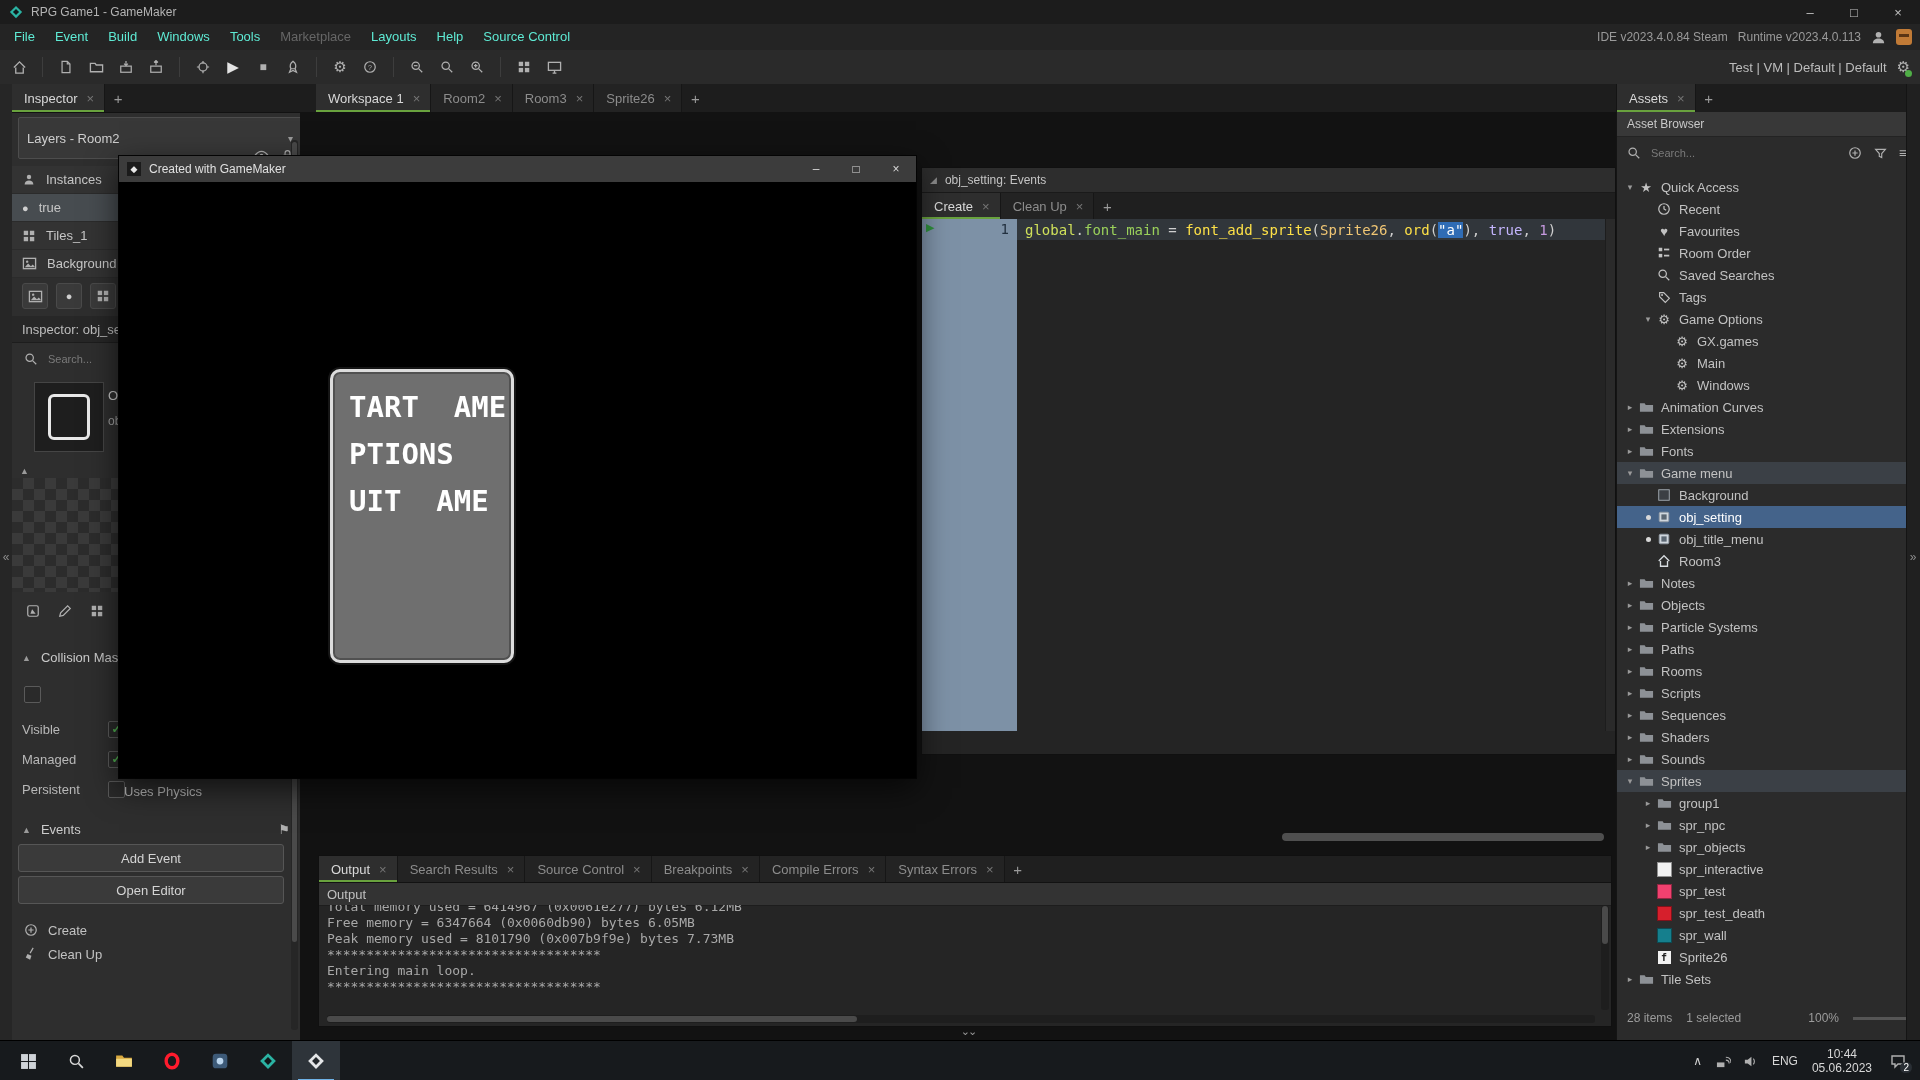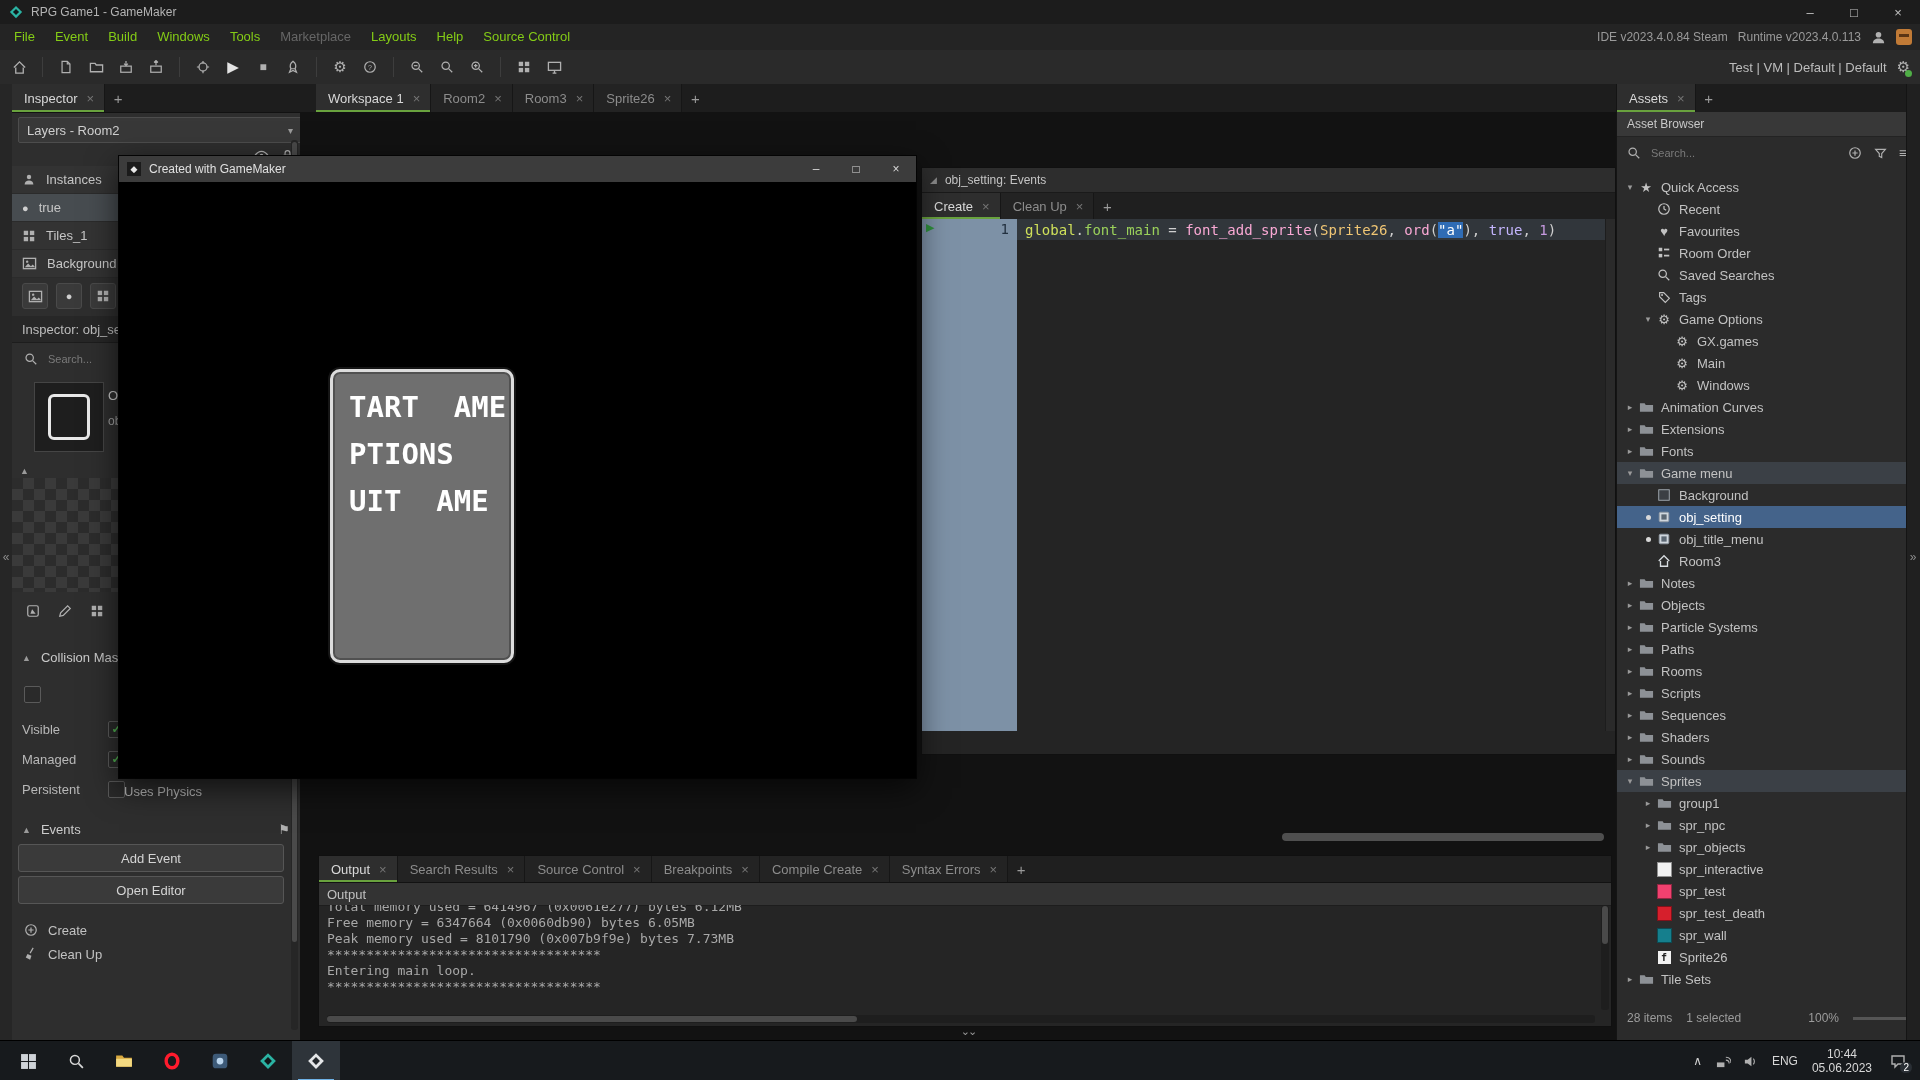--- a/index.html
+++ b/index.html
@@ -11,21 +11,21 @@
   .t{font-style:normal;}
 
   
   #titlebar{left:0;top:0;width:1920px;height:24px;background:#1c1c1c;display:flex;align-items:center;}
   #titlebar .title{color:#b4b4b4;font-size:12px;margin-left:8px;}
   #tb-icon{margin-left:9px;}
   #win-controls{margin-left:auto;display:flex;height:100%;}
   #win-controls div{width:44px;display:flex;align-items:center;justify-content:center;color:#c0c0c0;font-size:13px;}
   #menubar{left:0;top:24px;width:1920px;height:26px;background:#242424;display:flex;align-items:center;border-bottom:1px solid #1a1a1a;}
   #menu-items{display:flex;height:100%;align-items:center;padding-left:4px;}
-  .menu-item{padding:0 10px;color:#84cc16;font-size:13px;line-height:26px;}
+  .menu-item{padding:0 10px;color:#5eead4;font-size:13px;line-height:26px;}
   .menu-item.disabled{color:#666;}
   #menubar-right{margin-left:auto;display:flex;align-items:center;gap:10px;padding-right:8px;}
   #menubar-right .ver{color:#9a9a9a;font-size:12px;white-space:pre;}
   #avatar-chip{width:16px;height:16px;border-radius:3px;background:#c07a36;position:relative;}
   #avatar-chip::after{content:"";position:absolute;left:3px;top:5px;width:10px;height:3px;background:#5a3414;}
   #toolbar{left:0;top:50px;width:1920px;height:34px;background:#2a2a2a;border-bottom:1px solid #161616;display:flex;align-items:center;}
   #toolbar-icons{display:flex;align-items:center;gap:4px;padding-left:6px;}
   .tbtn{width:26px;height:26px;display:flex;align-items:center;justify-content:center;border-radius:3px;}
   .tsep{width:1px;height:20px;background:#3d3d3d;margin:0 6px;}
   #toolbar-right{margin-left:auto;display:flex;align-items:center;gap:10px;padding-right:10px;}
@@ -42,21 +42,21 @@
   .tab.active{background:#2e2e2e;color:#d8d8d8;}
   .tab.active::after{content:"";position:absolute;left:0;right:0;bottom:0;height:2px;background:#69a23e;}
   .tab .close{color:#767676;font-size:13px;}
   .tab-plus{width:26px;display:flex;align-items:center;justify-content:center;color:#9a9a9a;font-size:15px;}
 
   
   #inspector{left:0;top:0;width:300px;height:956px;background:#2e2e2e;border-right:1px solid #141414;}
   #insp-strip{left:0;top:0;width:12px;height:956px;background:#262626;}
   #insp-collapse{left:0;top:466px;width:12px;text-align:center;color:#8c8c8c;font-size:12px;}
   #insp-tabbar{left:12px;top:0;width:288px;}
-  #insp-dropdown{left:18px;top:33px;width:266px;height:24px;background:#383838;border:1px solid #4d4d4d;border-radius:2px;display:flex;align-items:center;padding:0 8px;color:#cfcfcf;}
+  #insp-dropdown{left:18px;top:33px;width:266px;height:24px;background:#383838;border:1px solid #4d4d4d;border-radius:2px;display:flex;align-items:center;padding:8px 8px;color:#cfcfcf;}
   #insp-dropdown .caret{margin-left:auto;color:#9a9a9a;font-size:10px;}
   #insp-eyelock{left:12px;top:60px;width:282px;height:22px;display:flex;justify-content:flex-end;gap:12px;align-items:center;padding-right:14px;}
   #insp-layers{left:12px;top:82px;width:282px;background:#333333;}
   .layer-row{display:flex;align-items:center;height:27px;padding-left:10px;gap:10px;border-bottom:1px solid #2b2b2b;color:#c6c6c6;}
   .layer-row.selected{background:#474c50;}
   #insp-layer-buttons{left:12px;top:196px;height:32px;display:flex;align-items:center;gap:8px;padding-left:10px;}
   .sq-btn{width:24px;height:24px;background:#3a3a3a;border:1px solid #4a4a4a;border-radius:3px;display:flex;align-items:center;justify-content:center;}
   #insp-objtab{left:12px;top:232px;width:288px;height:26px;background:#272727;border-bottom:1px solid #1d1d1d;display:flex;align-items:center;padding-left:10px;color:#bdbdbd;white-space:nowrap;overflow:hidden;}
   #insp-search{left:12px;top:262px;height:26px;display:flex;align-items:center;gap:8px;padding-left:12px;}
   .search-input{background:transparent;border:none;outline:none;color:#a0a0a0;font-size:11px;font-family:"Liberation Sans",sans-serif;width:130px;}
@@ -101,21 +101,21 @@
   #code-header{height:24px;background:#2d2d2d;display:flex;align-items:center;gap:8px;padding-left:8px;color:#c4c4c4;font-size:12px;border-bottom:1px solid #1a1a1a;}
   #code-header .grip{color:#8a8a8a;font-size:9px;}
   #code-tabbar{height:26px;background:#1f1f1f;}
   #code-editor{position:absolute;left:0;top:51px;right:0;bottom:23px;background:#242424;display:flex;}
   #code-gutter{width:95px;background:#7d91a6;position:relative;flex:none;}
   #code-gutter .evmark{position:absolute;left:4px;top:2px;color:#2e8f3c;font-size:11px;}
   #code-gutter .lnum{position:absolute;right:8px;top:2px;color:#22303f;font-family:"DejaVu Sans Mono",monospace;font-size:14px;}
   #code-body{flex:1;position:relative;}
   #code-line{position:absolute;left:0;top:0;right:0;height:21px;background:#31363b;display:flex;align-items:center;padding-left:8px;
     font-family:"DejaVu Sans Mono",monospace;font-size:14px;white-space:pre;}
-  .tok-keyword{color:#cfe05a;} .tok-variable{color:#9ad05a;} .tok-function{color:#f9a8d4;text-align:right;}
+  .tok-keyword{color:#cfe05a;} .tok-variable{color:#9ad05a;} .tok-function{color:#fde047;text-align:right;}
   .tok-asset{color:#f0c674;} .tok-constant{color:#c4b5fd;} .tok-number{color:#c79ae0;} .tok-punct{color:#cfcfcf;}
   .tok-string{color:#ffe87a;} .tok-string.sel{background:#2f6cb5;color:#fff;}
   #code-vscroll{position:absolute;right:0;top:51px;bottom:23px;width:9px;background:#2a2a2a;border-left:1px solid #1d1d1d;}
   #code-status{position:absolute;left:0;bottom:0;right:0;height:22px;background:#2d2d2d;border-top:1px solid #1a1a1a;display:flex;align-items:center;gap:22px;padding-left:10px;color:#a8a8a8;font-size:12px;}
 
   
   #output-panel{left:18px;top:771px;width:1292px;height:170px;background:#252525;border:1px solid #101010;}
   #out-tabbar{height:26px;background:#1f1f1f;}
   #out-header{height:22px;background:#333333;display:flex;align-items:center;padding-left:8px;color:#c0c0c0;border-bottom:1px solid #1d1d1d;}
   #out-body{position:absolute;left:0;top:49px;right:12px;bottom:14px;overflow:hidden;}
@@ -604,21 +604,21 @@
             </div>
             <div class="tab">
               <span>Source Control</span>
               <span class="close">×</span>
             </div>
             <div class="tab">
               <span>Breakpoints</span>
               <span class="close">×</span>
             </div>
             <div class="tab">
-              <span>Compile Create</span>
+              <span>Compile Errors</span>
               <span class="close">×</span>
             </div>
             <div class="tab">
               <span>Syntax Errors</span>
               <span class="close">×</span>
             </div>
             <div class="tab-plus">+</div>
           </div>
         <div id="out-header">Output</div>
         <div id="out-body">

